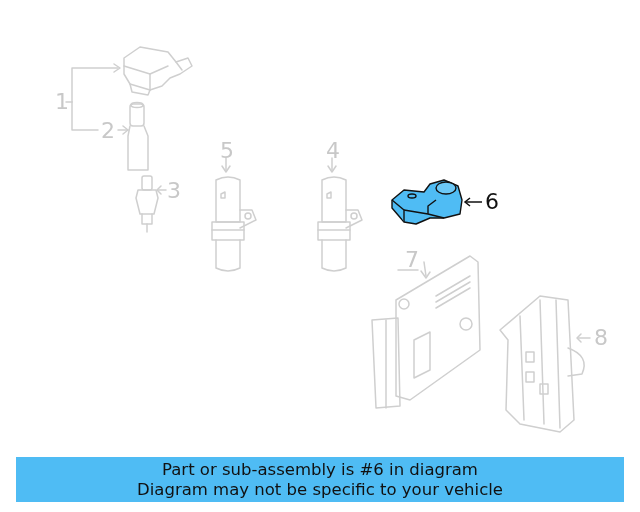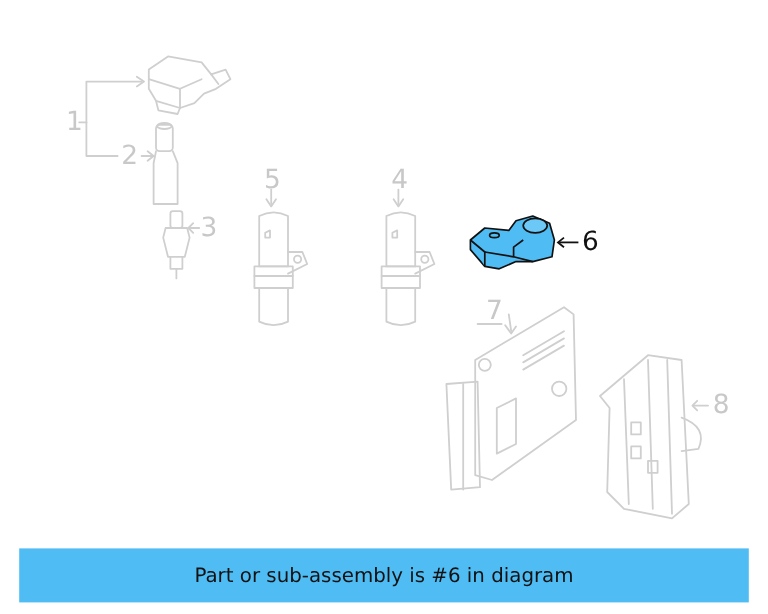--- a/index.html
+++ b/index.html
@@ -120,13 +120,14 @@
 <div class="callout" style="left:101px;top:120px;">2</div>
 <div class="callout" style="left:167px;top:180px;">3</div>
 <div class="callout" style="left:220px;top:140px;">5</div>
 <div class="callout" style="left:326px;top:140px;">4</div>
 <div class="callout active" style="left:485px;top:191px;">6</div>
 <div class="callout" style="left:405px;top:249px;">7</div>
 <div class="callout" style="left:594px;top:327px;">8</div>
 
 <div id="banner">
   <span>Part or sub-assembly is #6 in diagram</span>
+  <span>Diagram may not be specific to your vehicle</span>
 </div>
 
 </body></html>

